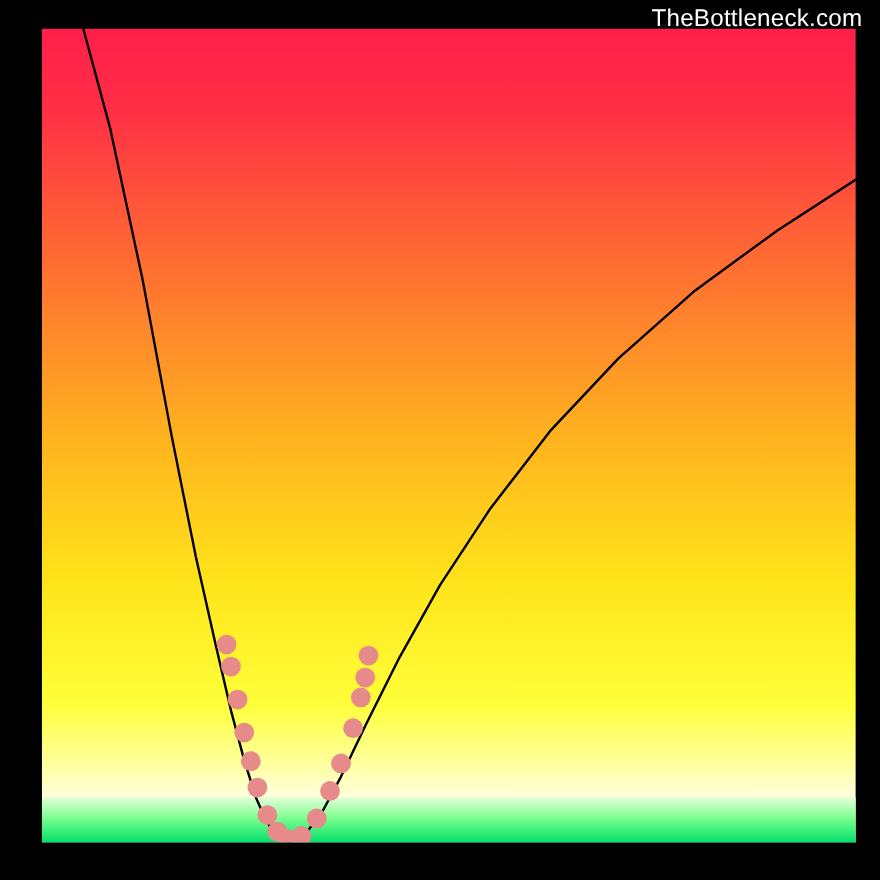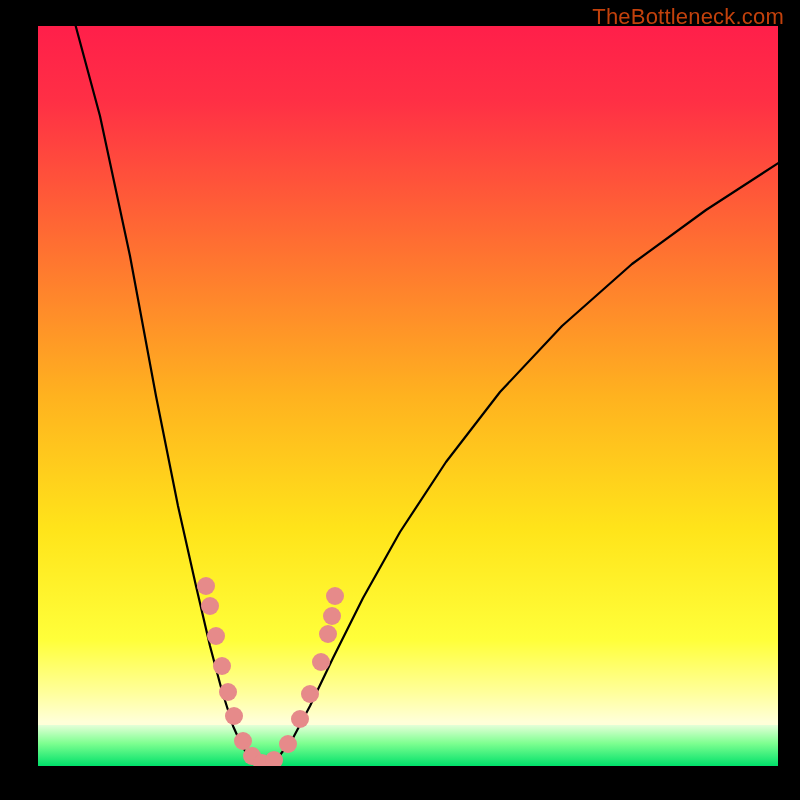--- a/index.html
+++ b/index.html
@@ -33,21 +33,21 @@
   }
   .green-band {
     position: absolute;
     left: 0;
     right: 0;
   }
   .watermark {
     position: absolute;
     top: 4px;
     right: 16px;
-    color: #c2410c;
+    color: #ffffff;
     font-size: 22px;
     font-weight: 500;
     letter-spacing: 0.2px;
   }
   svg.curves {
     position: absolute;
     inset: 0;
     width: 100%;
     height: 100%;
   }

